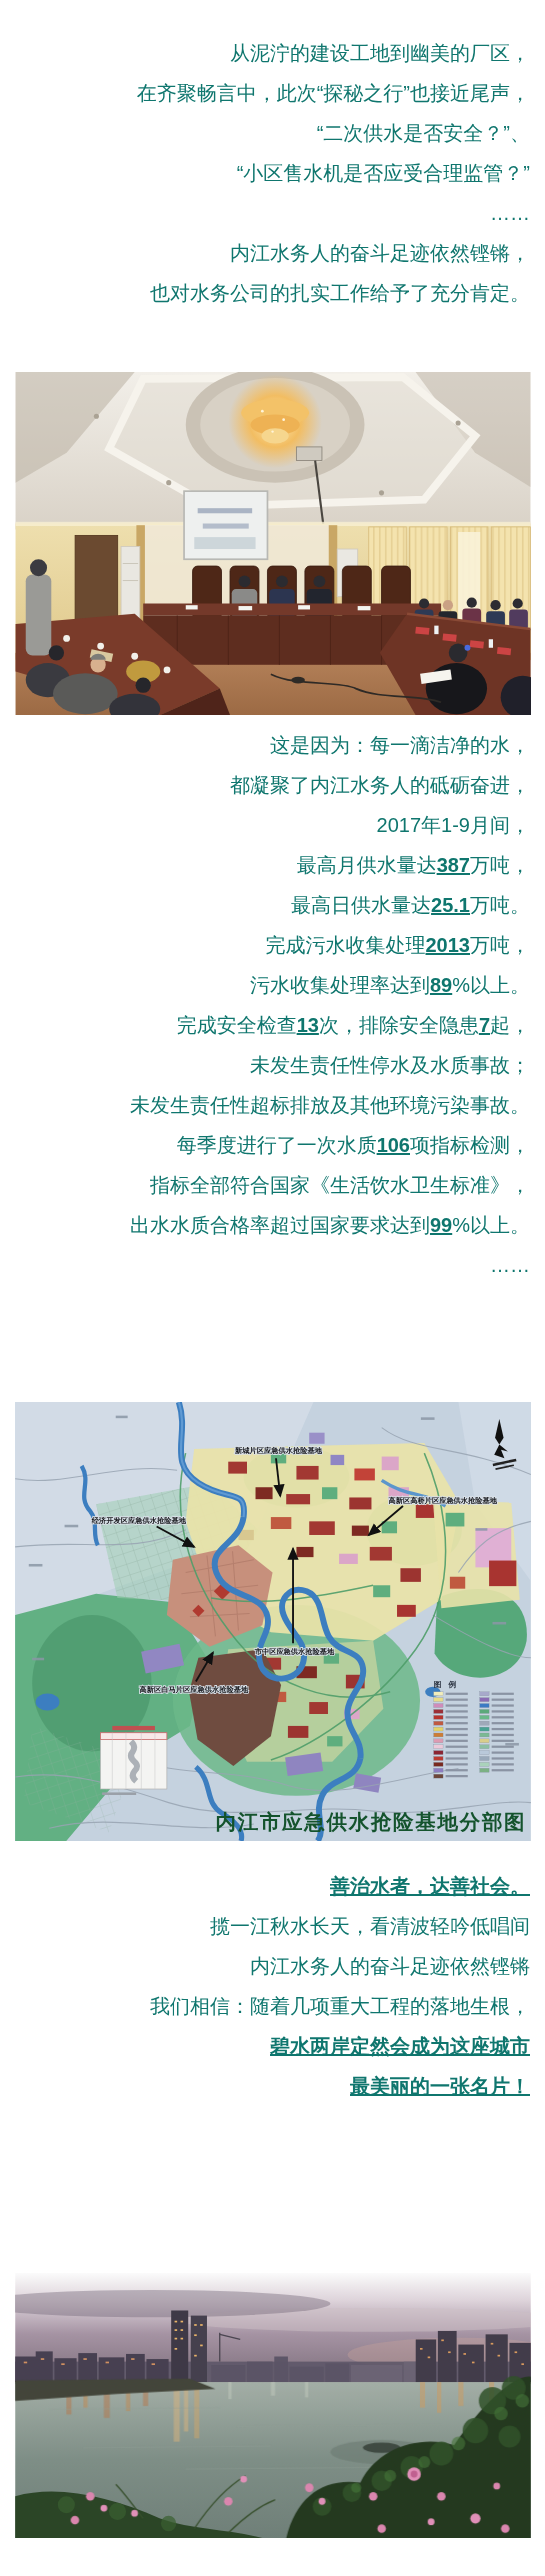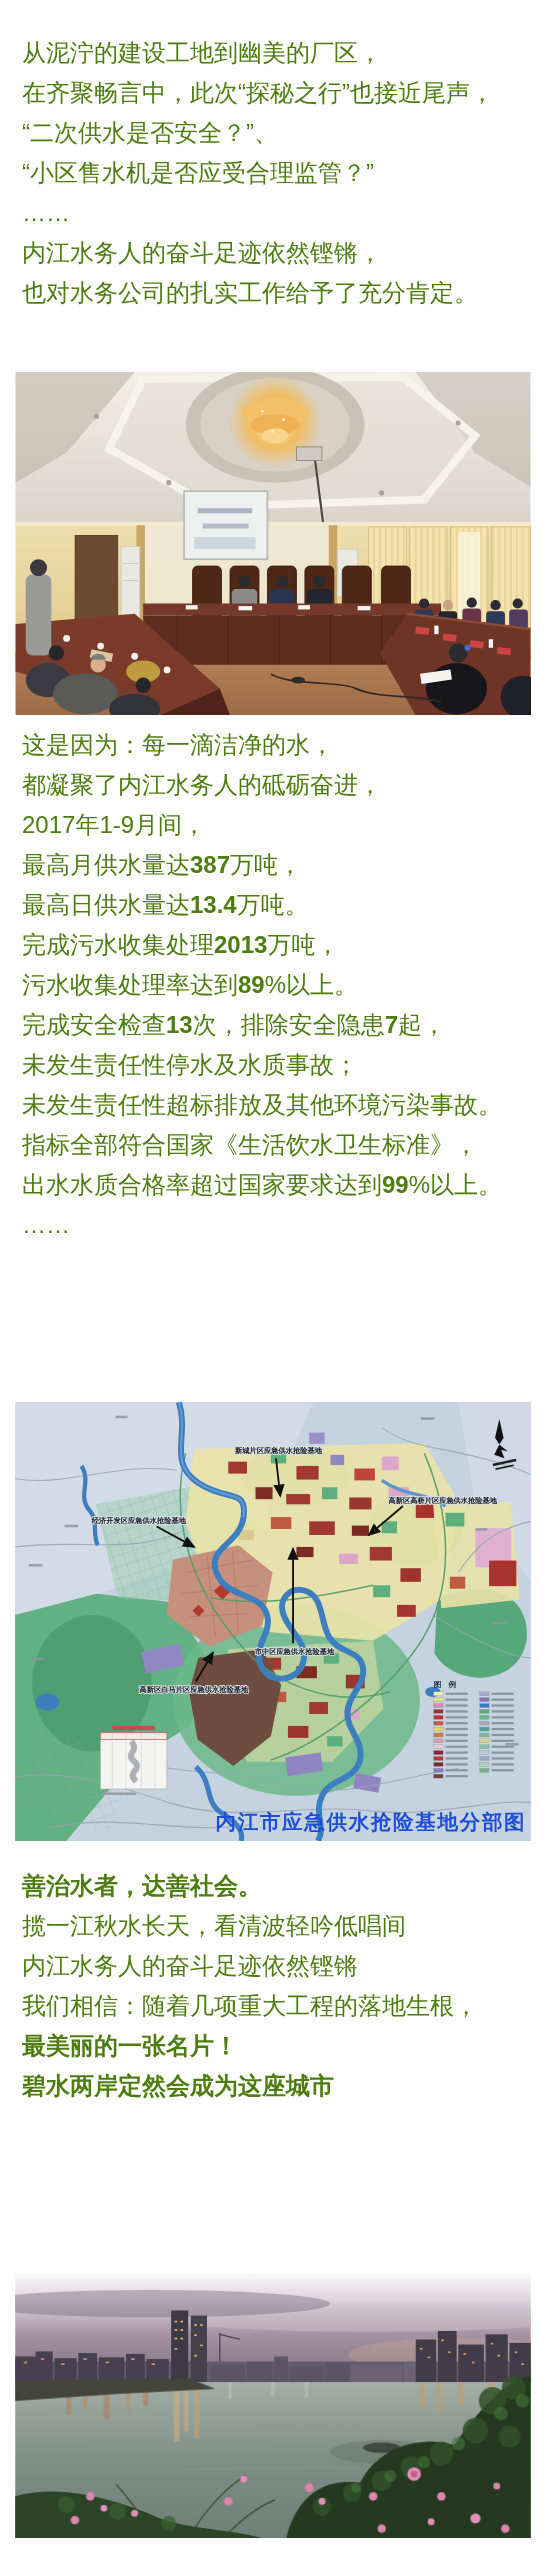--- a/index.html
+++ b/index.html
@@ -1,25 +1,25 @@
 <!DOCTYPE html>
 <html style="font-size:13.6px"><head>
 <meta charset="utf-8">
 <style>
   html,body{margin:0;padding:0;background:#fff;}
   .page{position:relative;width:545px;height:2576px;background:#ffffff;overflow:hidden;
         font-family:"Liberation Sans","DejaVu Sans",sans-serif;}
-  .tblock{position:absolute;left:22px;width:508px;font-size:24px;line-height:40px;color:#4d7c0f;}
+  .tblock{position:absolute;left:22px;width:508px;font-size:20px;line-height:40px;color:#0f766e;text-align:right;}
   .tline{white-space:nowrap;overflow:hidden;}
-  .b{font-weight:700;}
+  .b{font-weight:700;text-decoration:underline;}
   .photo{position:absolute;left:14.5px;width:516px;margin:0;padding:0;}
   .photo svg{display:block;}
   .map-caption{position:absolute;left:201px;bottom:5.1px;width:314px;
     font-family:"Liberation Serif","DejaVu Serif",serif;font-weight:600;
-    font-size:20.5px;letter-spacing:1.7px;color:#1d4ed8;white-space:nowrap;}
+    font-size:20.5px;letter-spacing:1.7px;color:#14532d;white-space:nowrap;}
   .maplabel{font-size:8.5px;font-weight:700;fill:#15161a;paint-order:stroke;stroke:#d9e0e8;stroke-width:2px;}
   .legtitle{font-size:9px;font-weight:700;fill:#2a3240;letter-spacing:3px;}
 </style>
 </head>
 <body>
 
 <div class="page">
 
   <section class="tblock" style="top:33px">
       <div class="tline"><span>从泥泞的建设工地到幽美的厂区，</span></div>
@@ -184,26 +184,27 @@
       <path d="M300,355 C330,370 380,362 400,372 C430,385 470,378 500,388" stroke="#2e2a26" stroke-width="2" fill="none"></path>
       <ellipse cx="332" cy="362" rx="8" ry="4" fill="#2e2a26"></ellipse>
     </svg>
   </figure>
 
   <section class="tblock" style="top:725px">
       <div class="tline"><span>这是因为：每一滴洁净的水，</span></div>
       <div class="tline"><span>都凝聚了内江水务人的砥砺奋进，</span></div>
       <div class="tline"><span>2017年1-9月间，</span></div>
       <div class="tline"><span>最高月供水量达</span><span class="b">387</span><span>万吨，</span></div>
-      <div class="tline"><span>最高日供水量达</span><span class="b">13.4</span><span>万吨。</span></div>
+      <div class="tline"><span>最高日供水量达</span><span class="b">25.1</span><span>万吨。</span></div>
       <div class="tline"><span>完成污水收集处理</span><span class="b">2013</span><span>万吨，</span></div>
       <div class="tline"><span>污水收集处理率达到</span><span class="b">89</span><span>%以上。</span></div>
       <div class="tline"><span>完成安全检查</span><span class="b">13</span><span>次，排除安全隐患</span><span class="b">7</span><span>起，</span></div>
       <div class="tline"><span>未发生责任性停水及水质事故；</span></div>
       <div class="tline"><span>未发生责任性超标排放及其他环境污染事故。</span></div>
+      <div class="tline"><span>每季度进行了一次水质</span><span class="b">106</span><span>项指标检测，</span></div>
       <div class="tline"><span>指标全部符合国家《生活饮水卫生标准》，</span></div>
       <div class="tline"><span>出水水质合格率超过国家要求达到</span><span class="b">99</span><span>%以上。</span></div>
       <div class="tline"><span>……</span></div>
     </section>
 
   <figure class="photo" style="top:1402px;height:439px">
     <svg width="516" height="439" viewBox="0 0 605 515">
       <defs>
         <pattern id="grid" width="13" height="13" patternUnits="userSpaceOnUse" patternTransform="rotate(-18)">
           <rect width="13" height="13" fill="none"></rect>
@@ -423,22 +424,22 @@
       </g>
     </svg>
     <figcaption class="map-caption">内江市应急供水抢险基地分部图</figcaption>
   </figure>
 
   <section class="tblock" style="top:1866px">
       <div class="tline"><span class="b">善治水者，达善社会。</span></div>
       <div class="tline"><span>揽一江秋水长天，看清波轻吟低唱间</span></div>
       <div class="tline"><span>内江水务人的奋斗足迹依然铿锵</span></div>
       <div class="tline"><span>我们相信：随着几项重大工程的落地生根，</span></div>
+      <div class="tline"><span class="b">碧水两岸定然会成为这座城市</span></div>
       <div class="tline"><span class="b">最美丽的一张名片！</span></div>
-      <div class="tline"><span class="b">碧水两岸定然会成为这座城市</span></div>
     </section>
 
   <figure class="photo" style="top:2273px;height:265px">
     <svg width="516" height="265" viewBox="0 0 605 311">
       <defs>
         <linearGradient id="skyG" x1="0" y1="0" x2="0" y2="1">
           <stop offset="0" stop-color="#fbfbfb"></stop>
             <stop offset="0.25" stop-color="#ddd3da"></stop>
           <stop offset="0.55" stop-color="#a593a3"></stop>
             <stop offset="0.8" stop-color="#8e7e8c"></stop>

